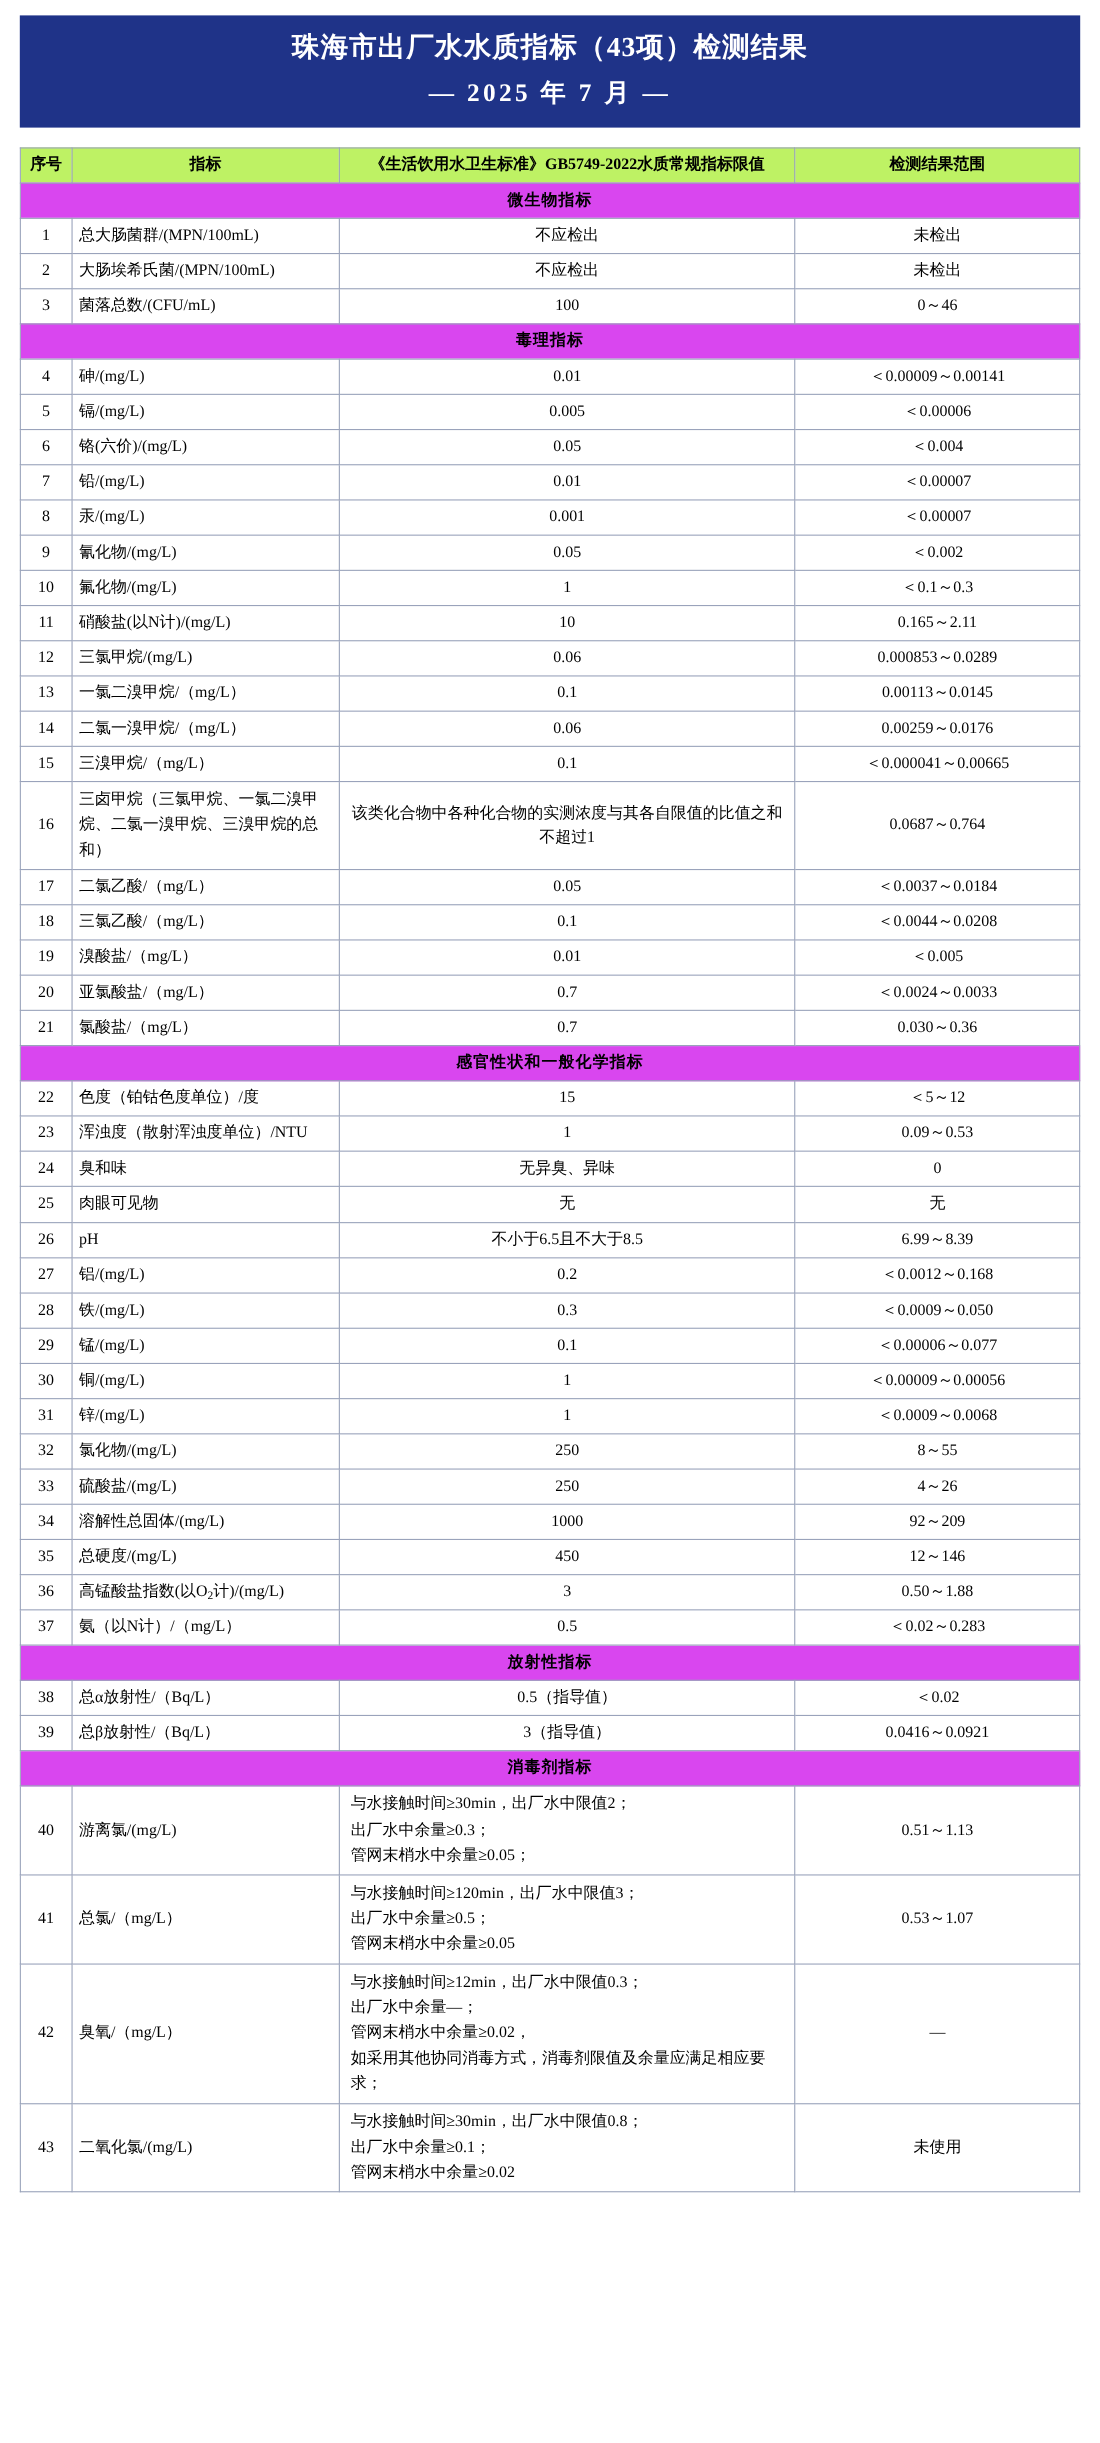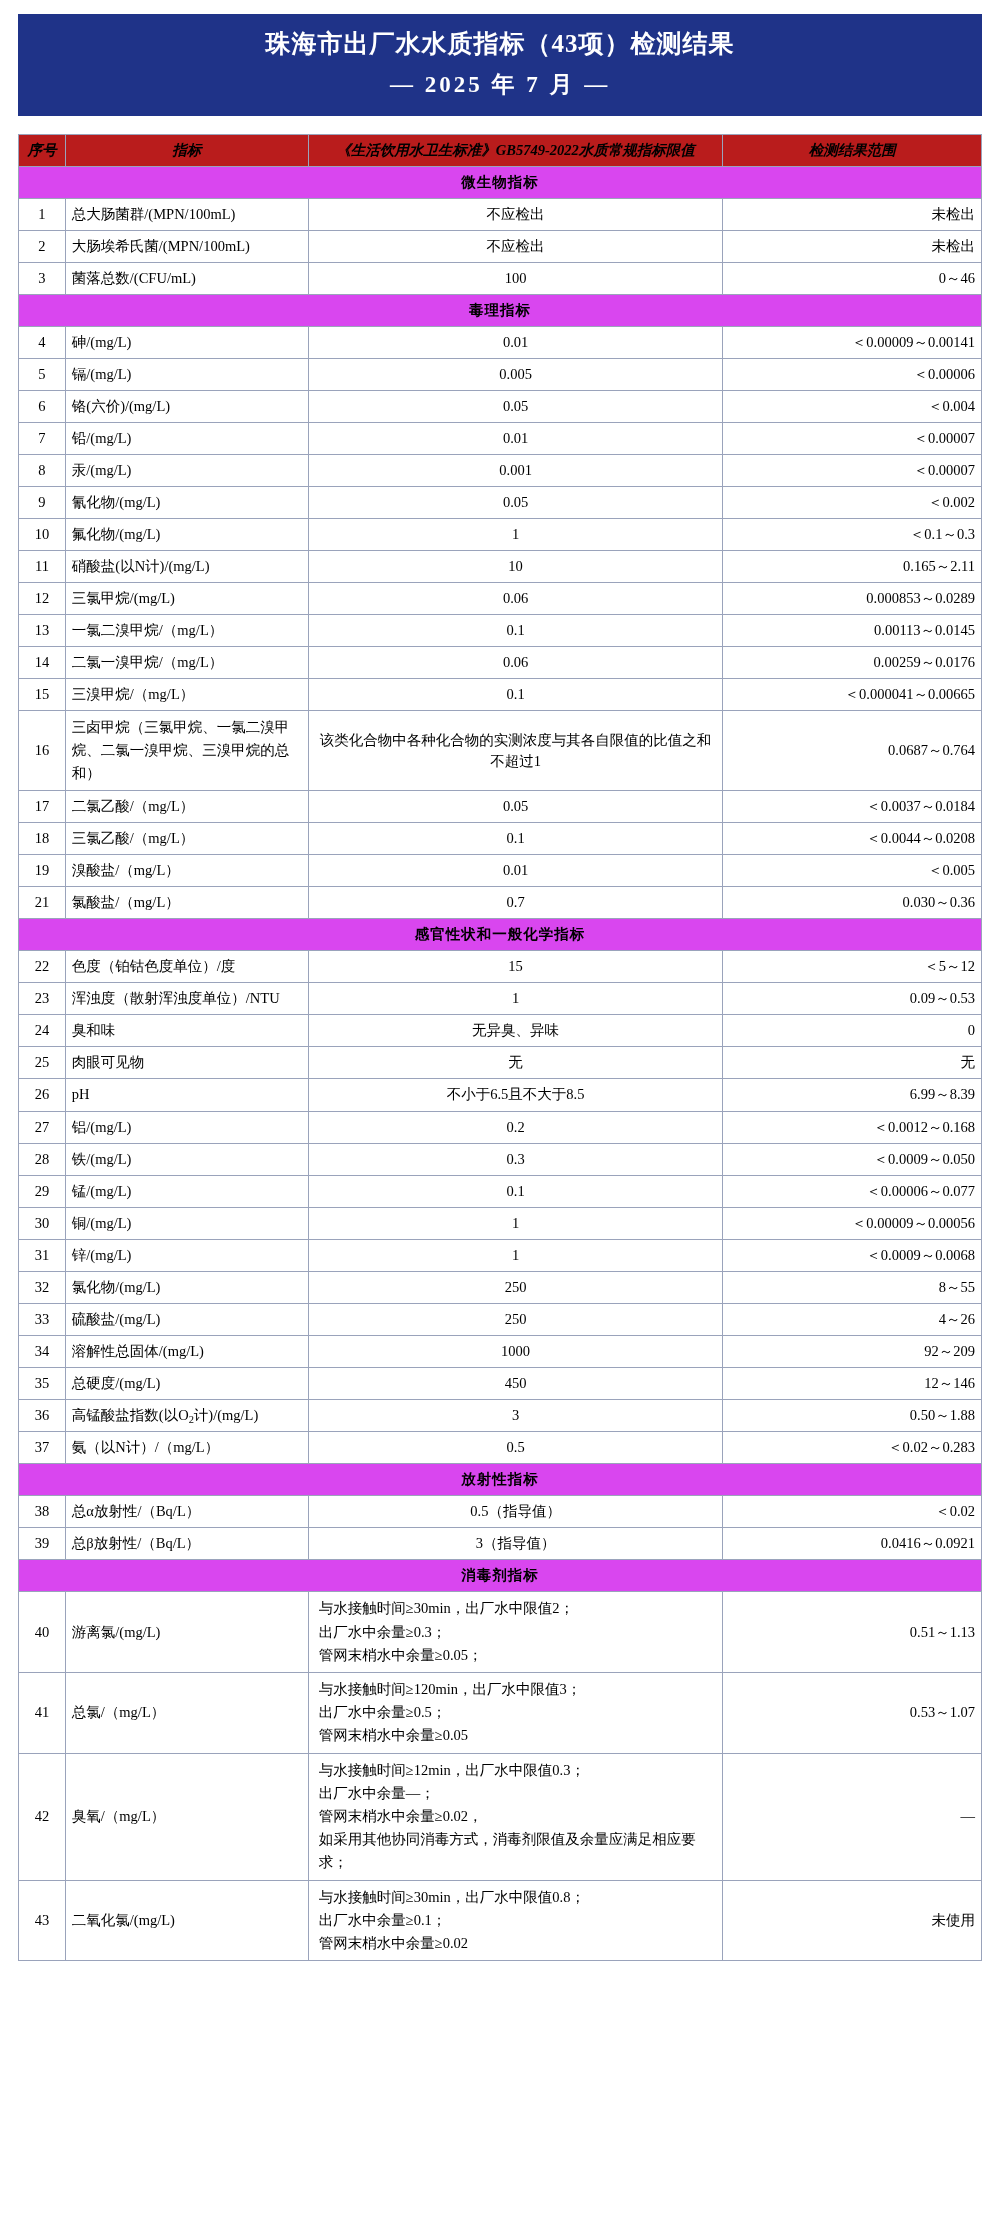--- a/index.html
+++ b/index.html
@@ -48,39 +48,38 @@
     font-size: 14.5px;
     line-height: 1.45;
     vertical-align: middle;
   }
   col.c-no { width: 42px; }
   col.c-name { width: 218px; }
   col.c-limit { width: 372px; }
   col.c-result { width: 232px; }
 
   thead th {
-    background: #b91c1c;
+    background: #bef264;
     font-weight: bold;
     text-align: center;
     font-size: 15px;
     padding: 10px 6px;
-    font-style: italic;
   }
   .section-row td {
     background: #d946ef;
     text-align: center;
     font-weight: bold;
     font-size: 15.5px;
     padding: 6px;
     letter-spacing: 1px;
   }
   .cell-no { text-align: center; }
   .cell-name { text-align: left; padding-left: 10px; }
   .cell-limit { text-align: center; }
-  .cell-result { text-align: right; }
+  .cell-result { text-align: center; }
   .cell-limit.left { text-align: left; padding-left: 10px; line-height: 1.6; }
   .cell-name.tall { line-height: 1.6; }
   sub {
     font-size: 0.72em;
     vertical-align: -0.25em;
   }
 </style>
 </head>
 <body>
 
@@ -221,20 +220,26 @@
           <td class="cell-limit">0.1</td>
           <td class="cell-result">＜0.0044～0.0208</td>
         </tr>
         <tr>
           <td class="cell-no">19</td>
           <td class="cell-name">溴酸盐/（mg/L）</td>
           <td class="cell-limit">0.01</td>
           <td class="cell-result">＜0.005</td>
         </tr>
         <tr>
+          <td class="cell-no">20</td>
+          <td class="cell-name">亚氯酸盐/（mg/L）</td>
+          <td class="cell-limit">0.7</td>
+          <td class="cell-result">＜0.0024～0.0033</td>
+        </tr>
+        <tr>
           <td class="cell-no">21</td>
           <td class="cell-name">氯酸盐/（mg/L）</td>
           <td class="cell-limit">0.7</td>
           <td class="cell-result">0.030～0.36</td>
         </tr>
         <tr class="section-row">
           <td colspan="4">感官性状和一般化学指标</td>
         </tr>
         <tr>
           <td class="cell-no">22</td>

